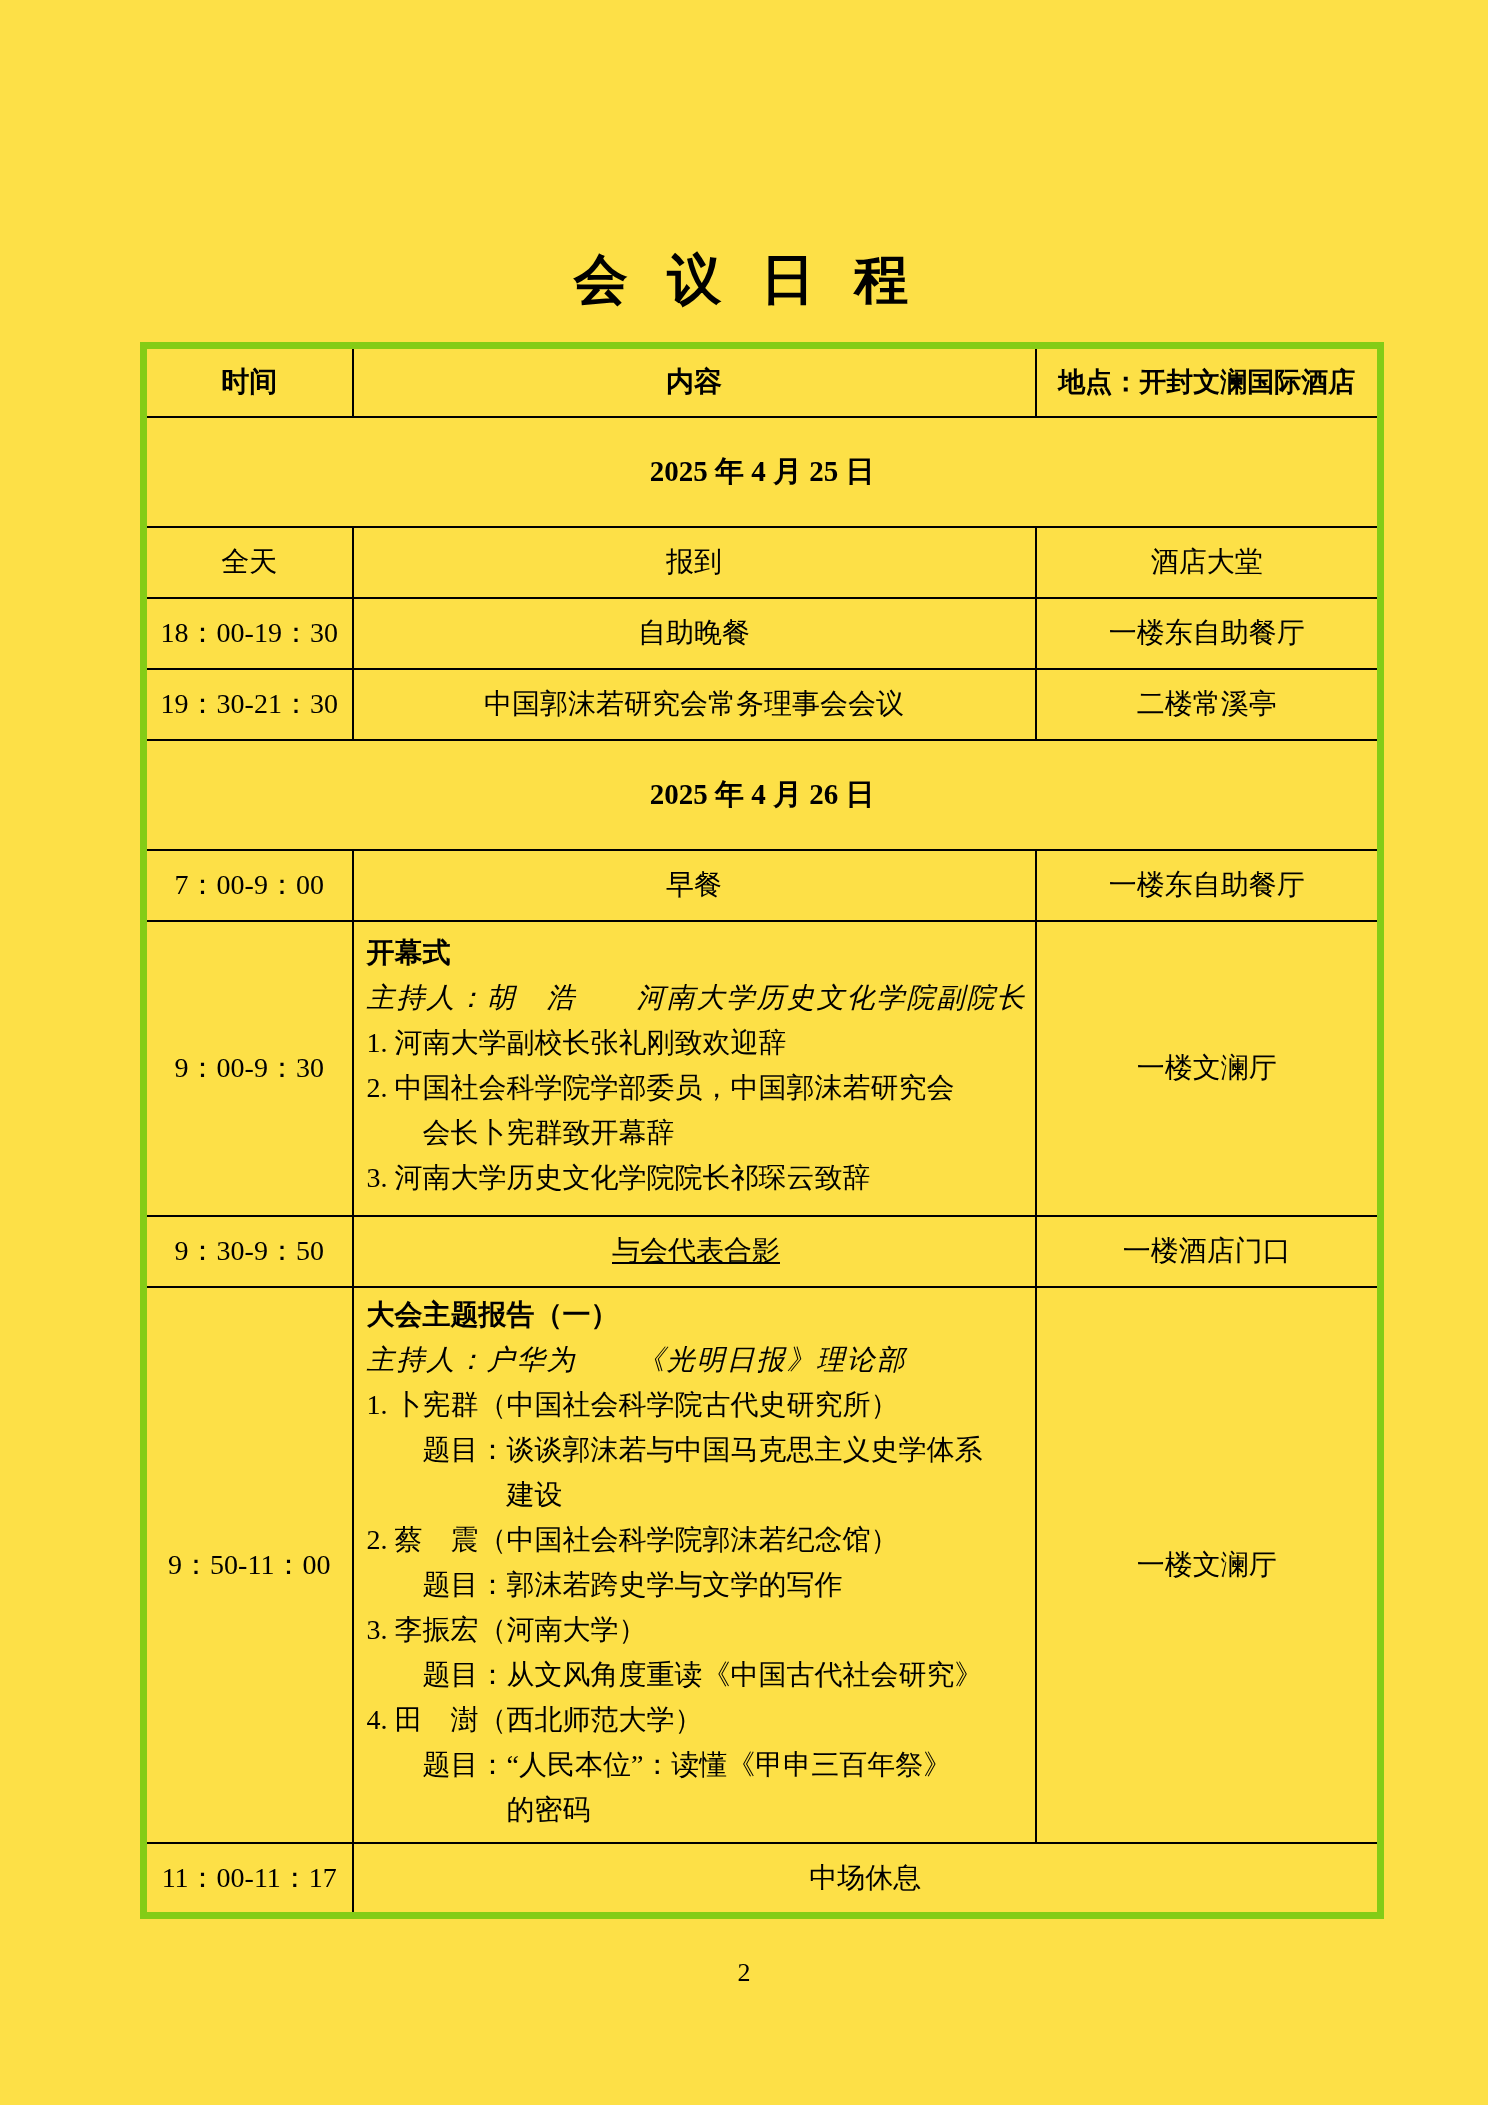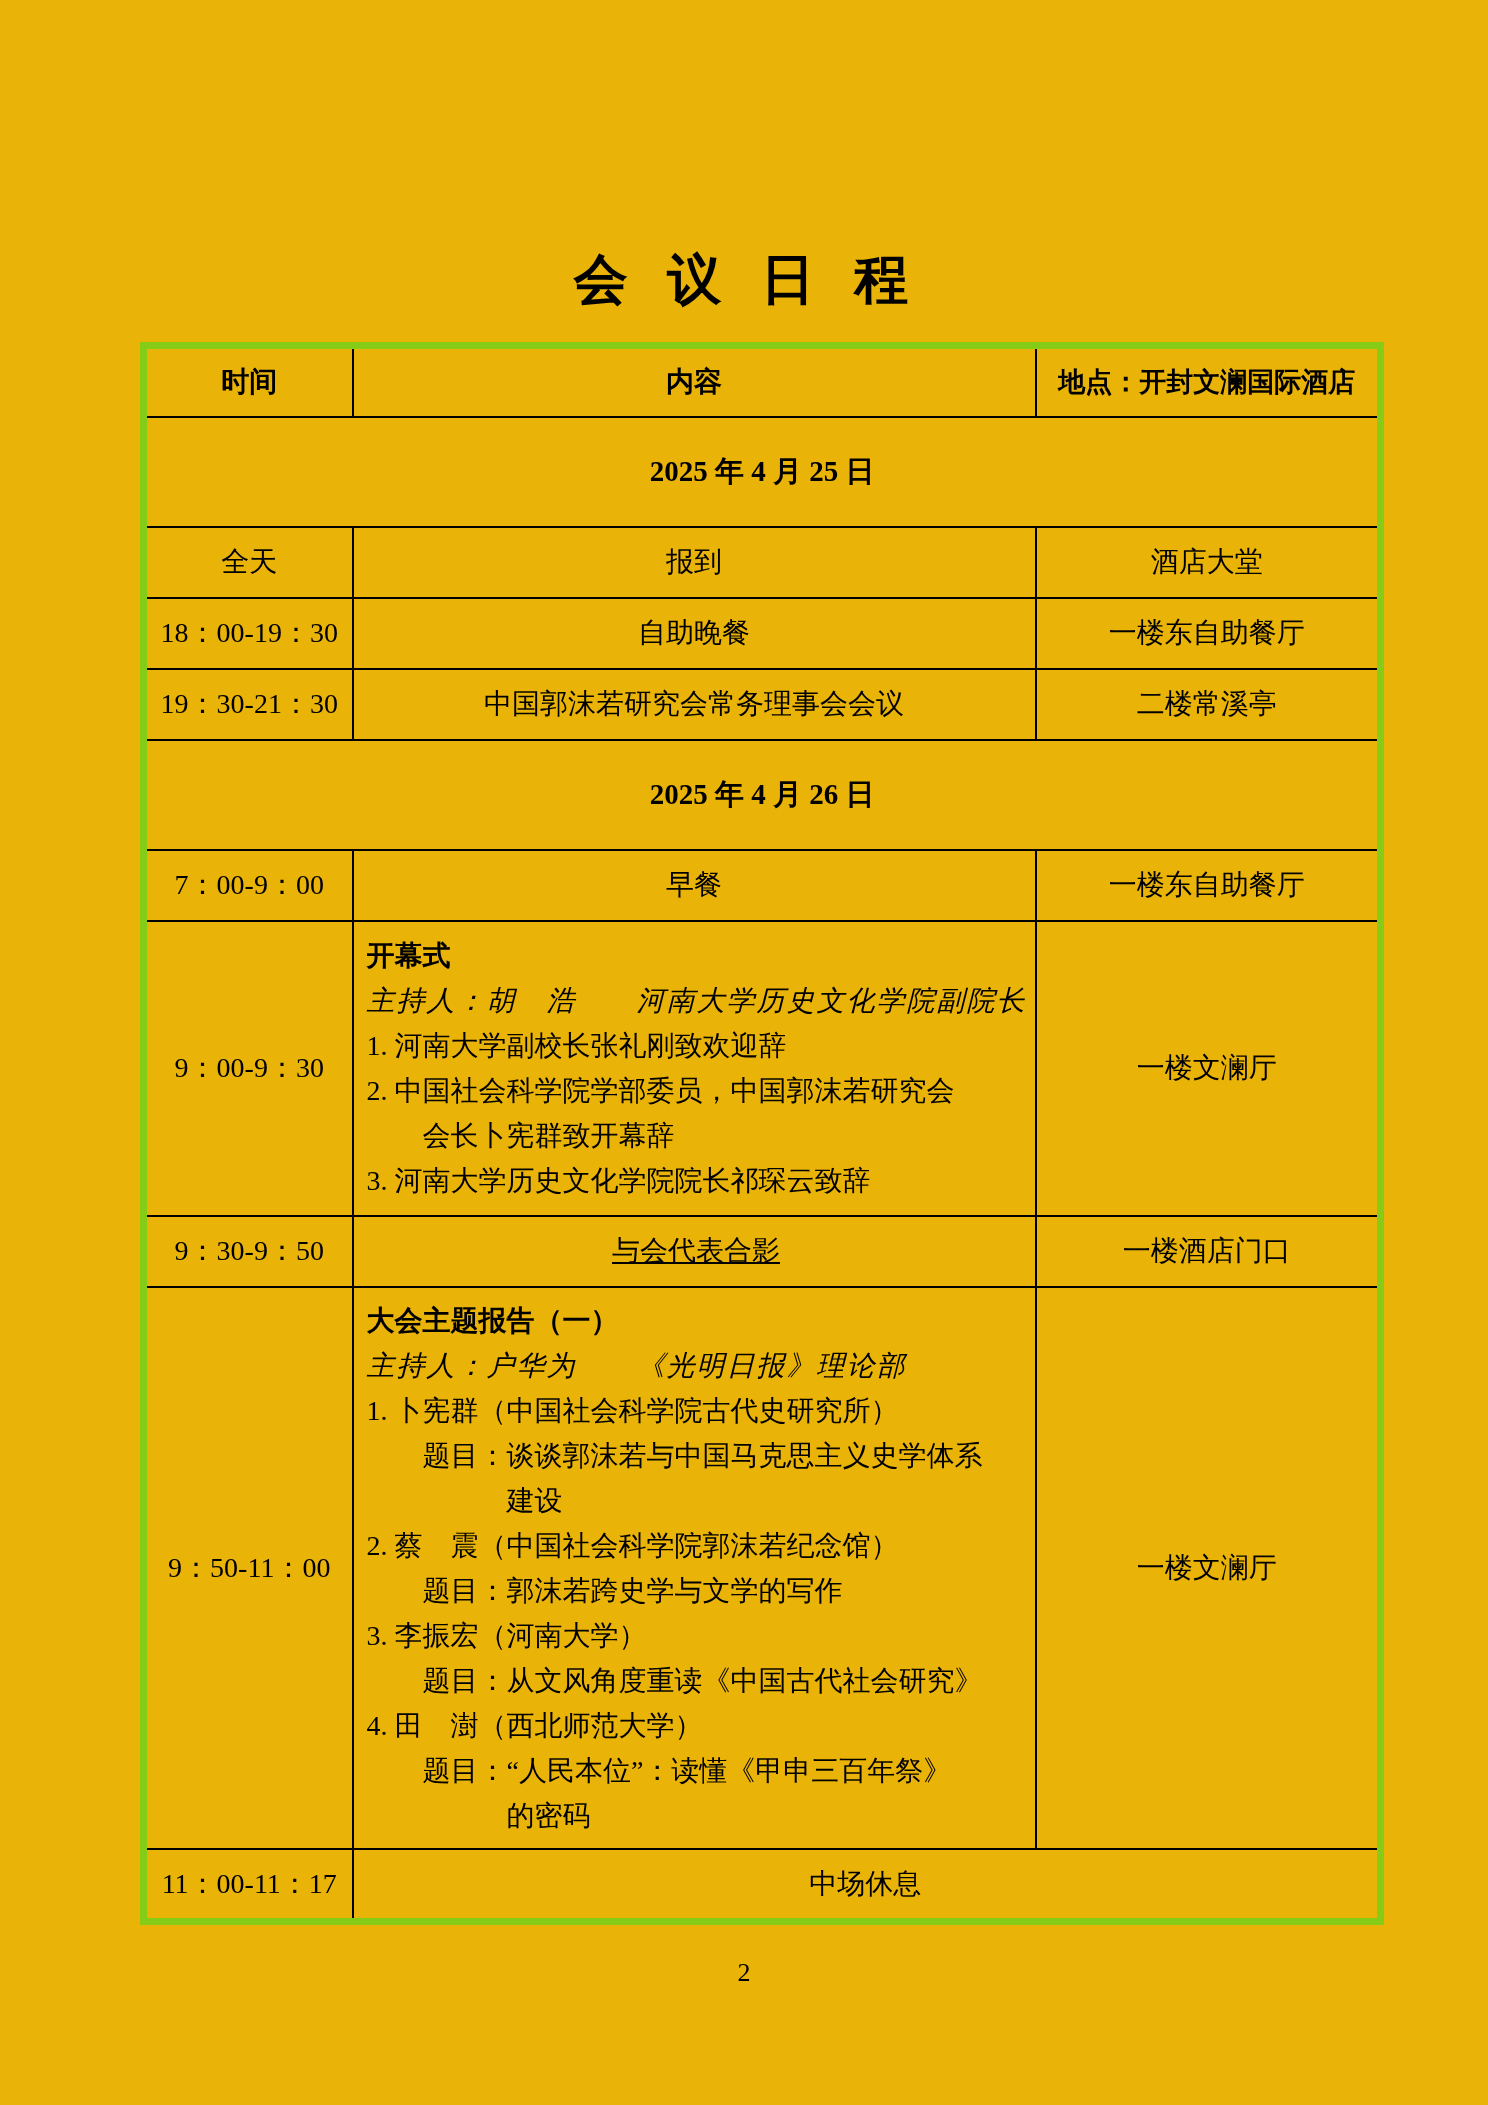--- a/index.html
+++ b/index.html
@@ -1,20 +1,20 @@
 <!DOCTYPE html>
 <html><head>
 <meta charset="utf-8">
 <style>
   html,body { margin:0; padding:0; background:#888; }
   .page {
     position:relative;
     width:1488px; height:2105px;
     margin:0 auto;
-    background:#eab308;
+    background:#fde047;
     color:#000;
     font-family:"Liberation Serif","DejaVu Serif",serif;
   }
   .doc-title {
     position:absolute; top:244px; left:0;
     width:100%;
     margin:0;
     text-align:center;
     font-size:54px;
     font-weight:bold;
@@ -51,21 +51,21 @@
     text-align:center;
     font-size:29px;
     font-weight:bold;
   }
   td.time-cell { text-align:center; padding:0 2px; }
   td.content-cell { padding:0 10px; }
   td.content-cell.align-center { text-align:center; }
   td.content-cell.align-left   { text-align:center; padding-left:14px;text-decoration:underline; }
   td.loc-cell { text-align:center; padding:0 4px; }
   td.detail-cell {
-    padding:10px 8px 10px 13px;
+    padding:4px 8px 10px 13px;
     line-height:45px;
   }
   td.detail-cell .line { min-height:45px; }
   .line-title {
     font-family:"Liberation Sans","DejaVu Sans",sans-serif;
     font-weight:bold;
   }
   .line-host {
     font-style:italic;
     letter-spacing:2px;

